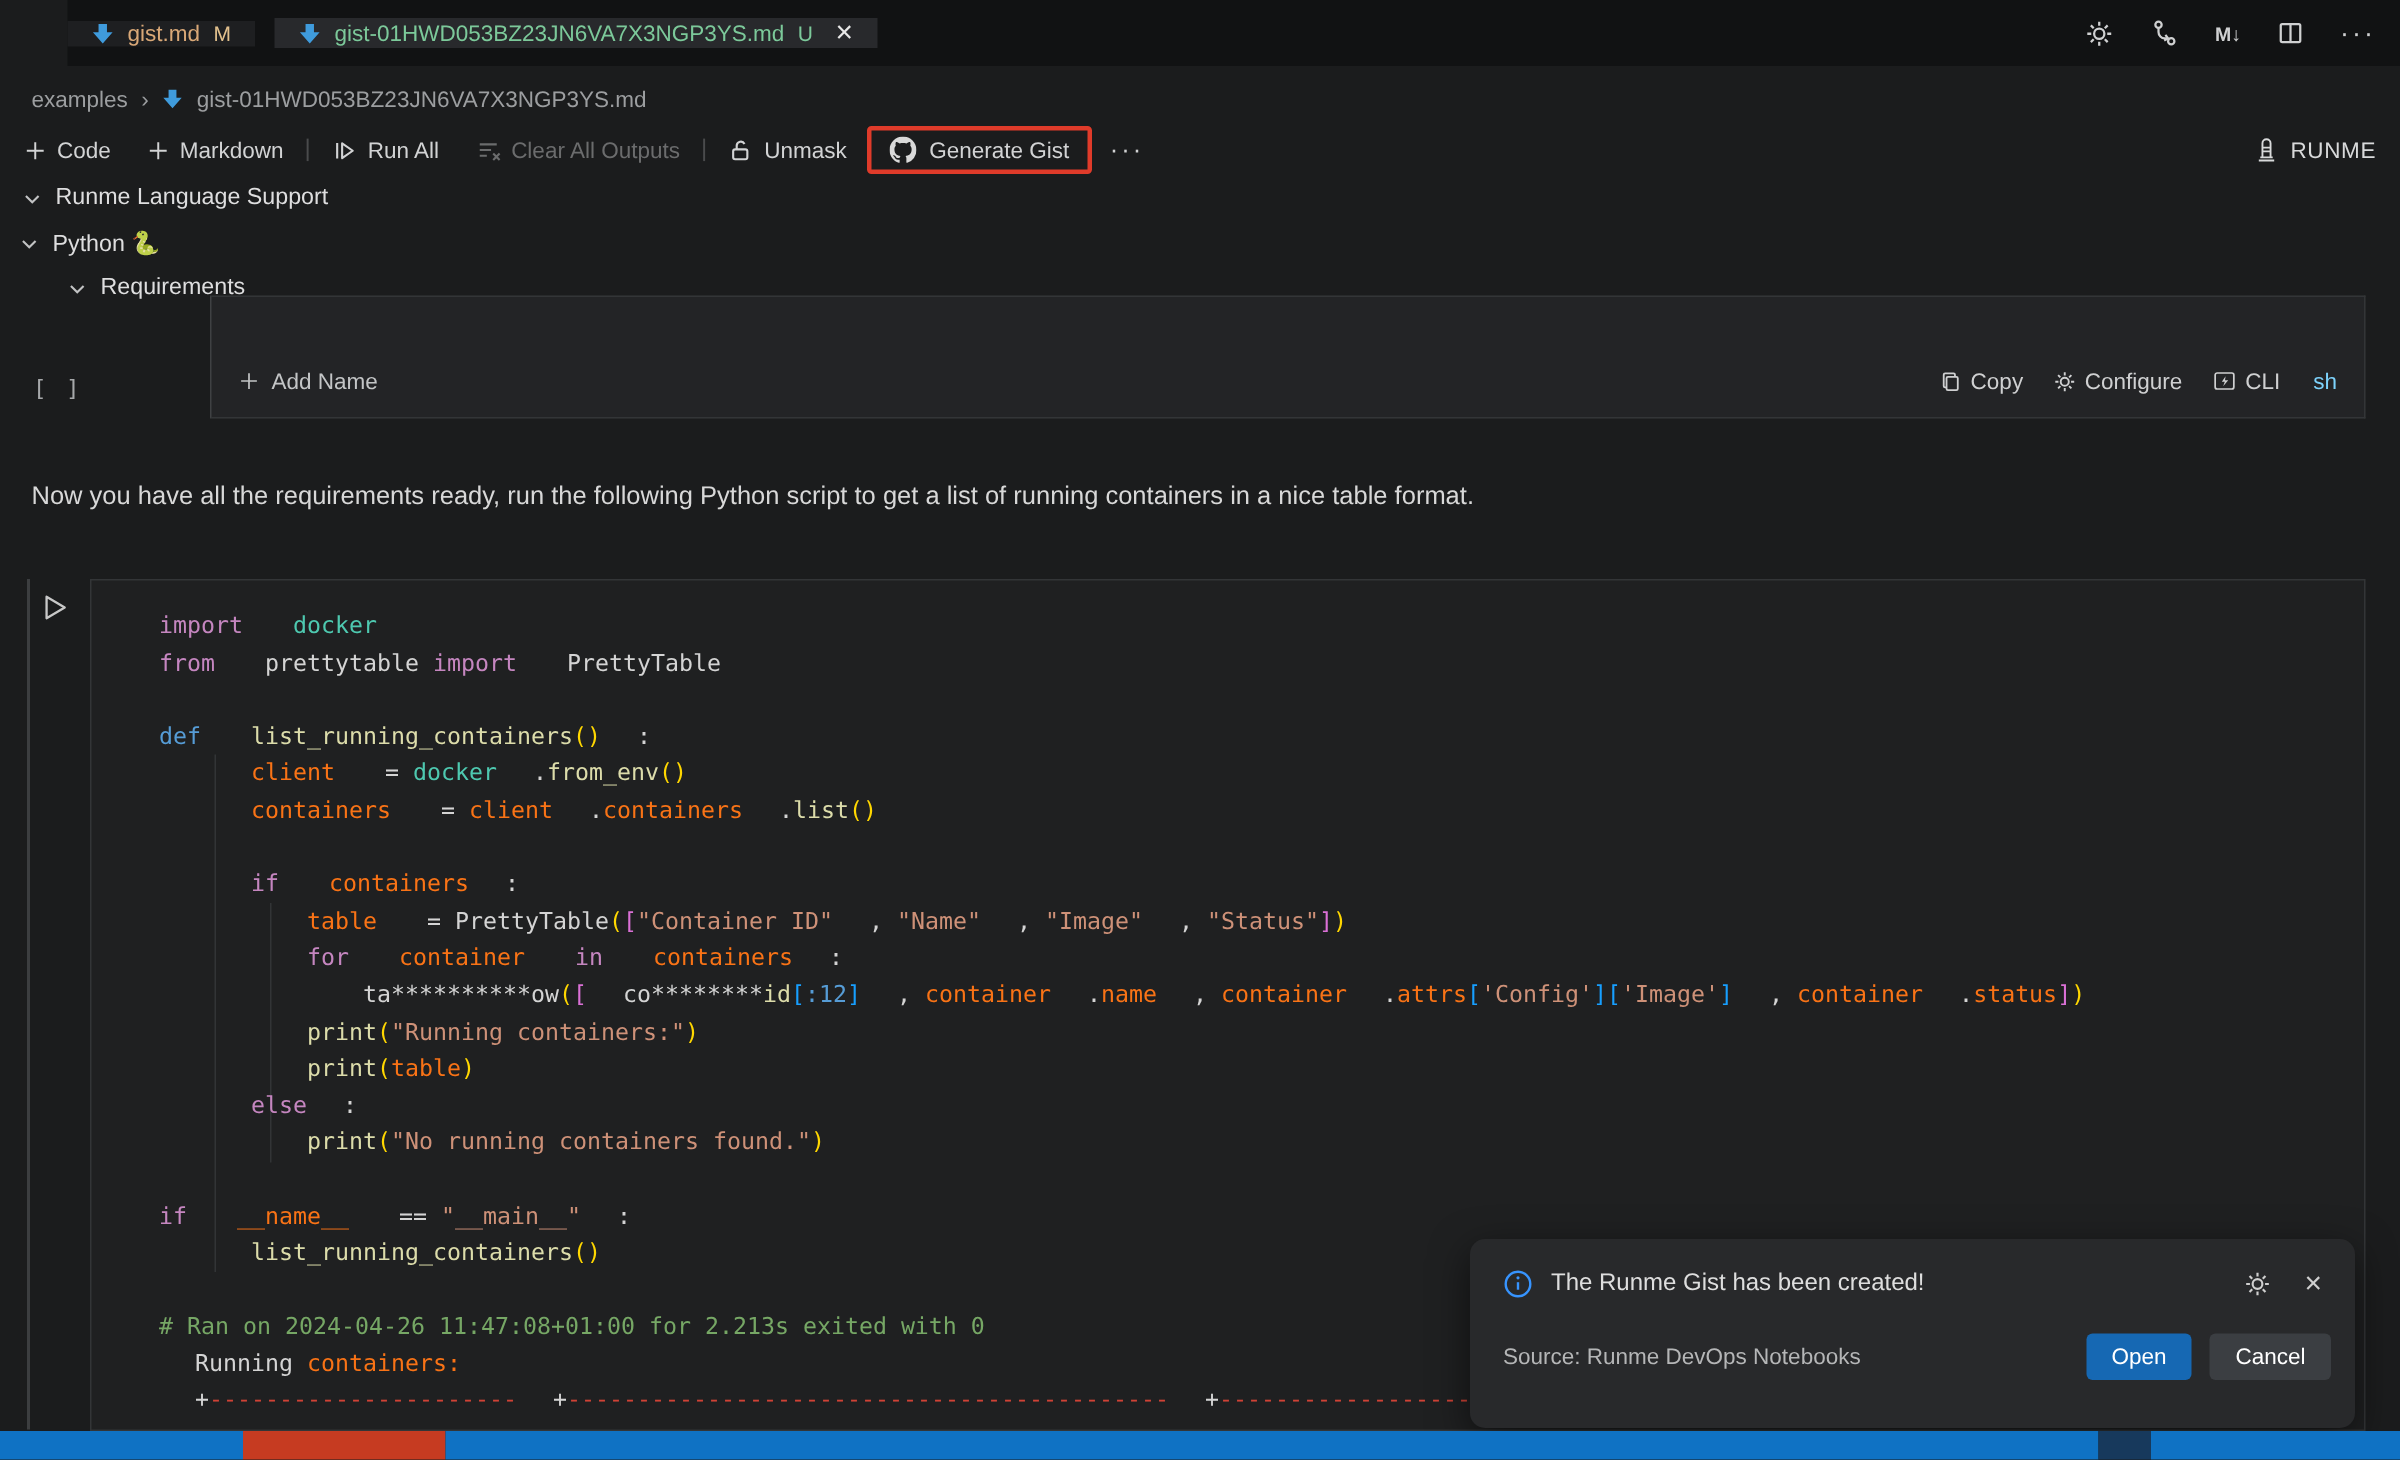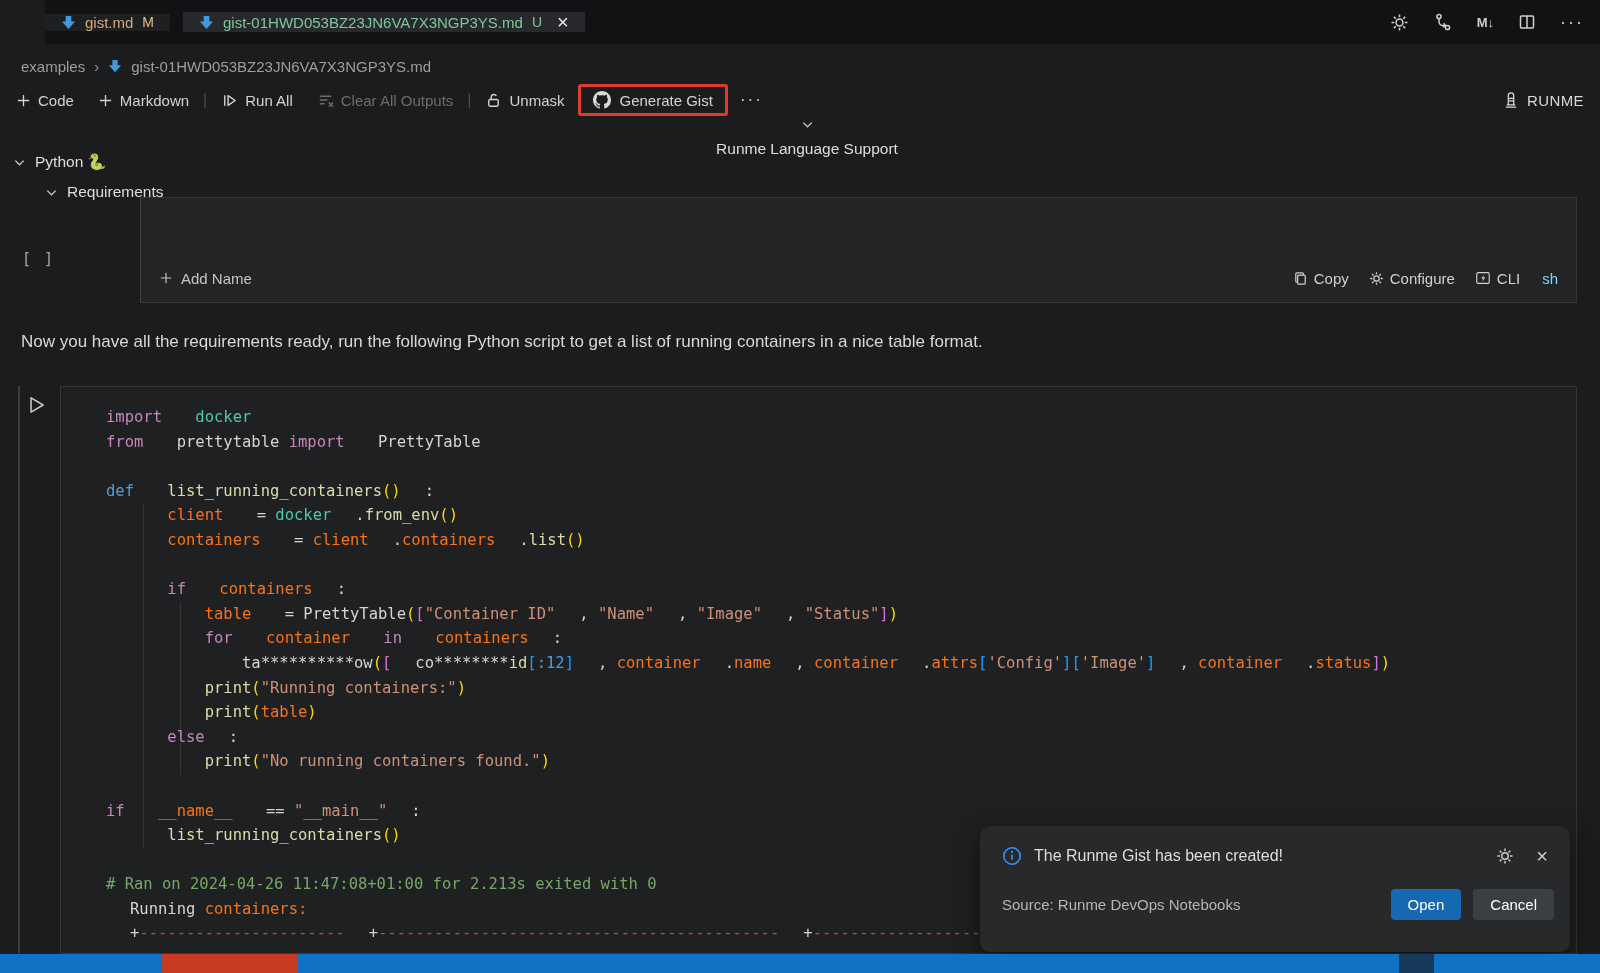--- a/index.html
+++ b/index.html
@@ -38,30 +38,30 @@
   .tb-more { margin-left:12px; font-size:17px; letter-spacing:2px; }
   .tb-spacer { flex:1; }
   .runme-btn { display:flex; align-items:center; gap:7px; font-size:15px; color:#d8d9da; letter-spacing:.4px; }
 
   
   .outline { position:absolute; top:117px; left:0; right:0; }
   .tree-row { height:30px; display:flex; align-items:center; gap:8px; font-size:15.5px; color:#dededf; cursor:pointer; }
   .tree-row .chev { color:#c2c3c4; }
 
   
-  .cell1 { position:absolute; left:140px; right:23px; top:197px; height:106px; background:#232426; border:1px solid #333537; border-left:1px solid #3f4143; }
+  .cell1 { position:absolute; left:140px; right:23px; top:197px; height:82px; background:#232426; border:1px solid #333537; border-left:1px solid #3f4143; }
   .cell1-footer { position:absolute; left:0; right:0; bottom:6px; height:36px; display:flex; align-items:center; padding:0 18px; }
   .addname { display:flex; align-items:center; gap:8px; color:#c3c5c6; font-size:15px; cursor:pointer; }
   .cell1-actions { margin-left:auto; display:flex; align-items:center; gap:20px; color:#cfd0d1; font-size:15px; }
   .cell1-actions .act { display:flex; align-items:center; gap:6px; cursor:pointer; }
   .lang-label { color:#7dd3fc; margin-left:2px; cursor:pointer; }
   .exec-marker { position:absolute; left:22px; top:250px; font-family:"DejaVu Sans Mono", monospace; font-size:15px; color:#a6a8aa; letter-spacing:2px; }
 
   
-  .mdtext { position:absolute; left:21px; top:332px; font-size:17px; color:#d8d8d8; }
+  .mdtext { position:absolute; left:21px; top:321px; font-size:17px; color:#d8d8d8; }
 
   
   .cell-focusbar { position:absolute; left:18px; top:386px; bottom:20px; width:2px; background:#3c3e40; }
   .play-btn { position:absolute; left:25px; top:394px; cursor:pointer; }
   .codecell { position:absolute; left:60px; right:23px; top:386px; bottom:19px; background:#1f2021; border:1px solid #333537; overflow:hidden; }
   .code { position:absolute; left:45px; top:18px; font-family:"DejaVu Sans Mono", monospace; font-size:15.5px; line-height:24.6px; white-space:pre; }
   .code-line { height:24.6px; }
   .guide { position:absolute; width:1px; background:#323436; }
   .guide-a { left:82px; top:116px; height:345px; }
   .guide-b { left:119px; top:215px; height:173px; }
@@ -208,21 +208,21 @@
           <path d="M7 15.5V5a3 3 0 0 1 6 0v10.5"></path>
           <path d="M7.4 8.2h5.2M7.4 11h5.2"></path>
           <path d="M5.4 15.5h9.2M4.3 17.8h11.4"></path>
         </svg>
     </span>
     <span>RUNME</span>
   </div>
 </div>
 
 <div class="outline">
-  <div class="tree-row" style="padding-left:14px;flex-direction:column;">
+  <div class="tree-row" style="padding-left:14px;">
     <span class="chev">
         <svg width="15" height="15" viewBox="0 0 16 16" stroke="currentColor" stroke-width="1.5" fill="none">
           <path d="M3.5 6l4.5 4.5L12.5 6"></path>
         </svg>
       </span>
     <span>Runme Language Support</span>
   </div>
   <div class="tree-row" style="padding-left:12px;">
     <span class="chev">
         <svg width="15" height="15" viewBox="0 0 16 16" stroke="currentColor" stroke-width="1.5" fill="none">

